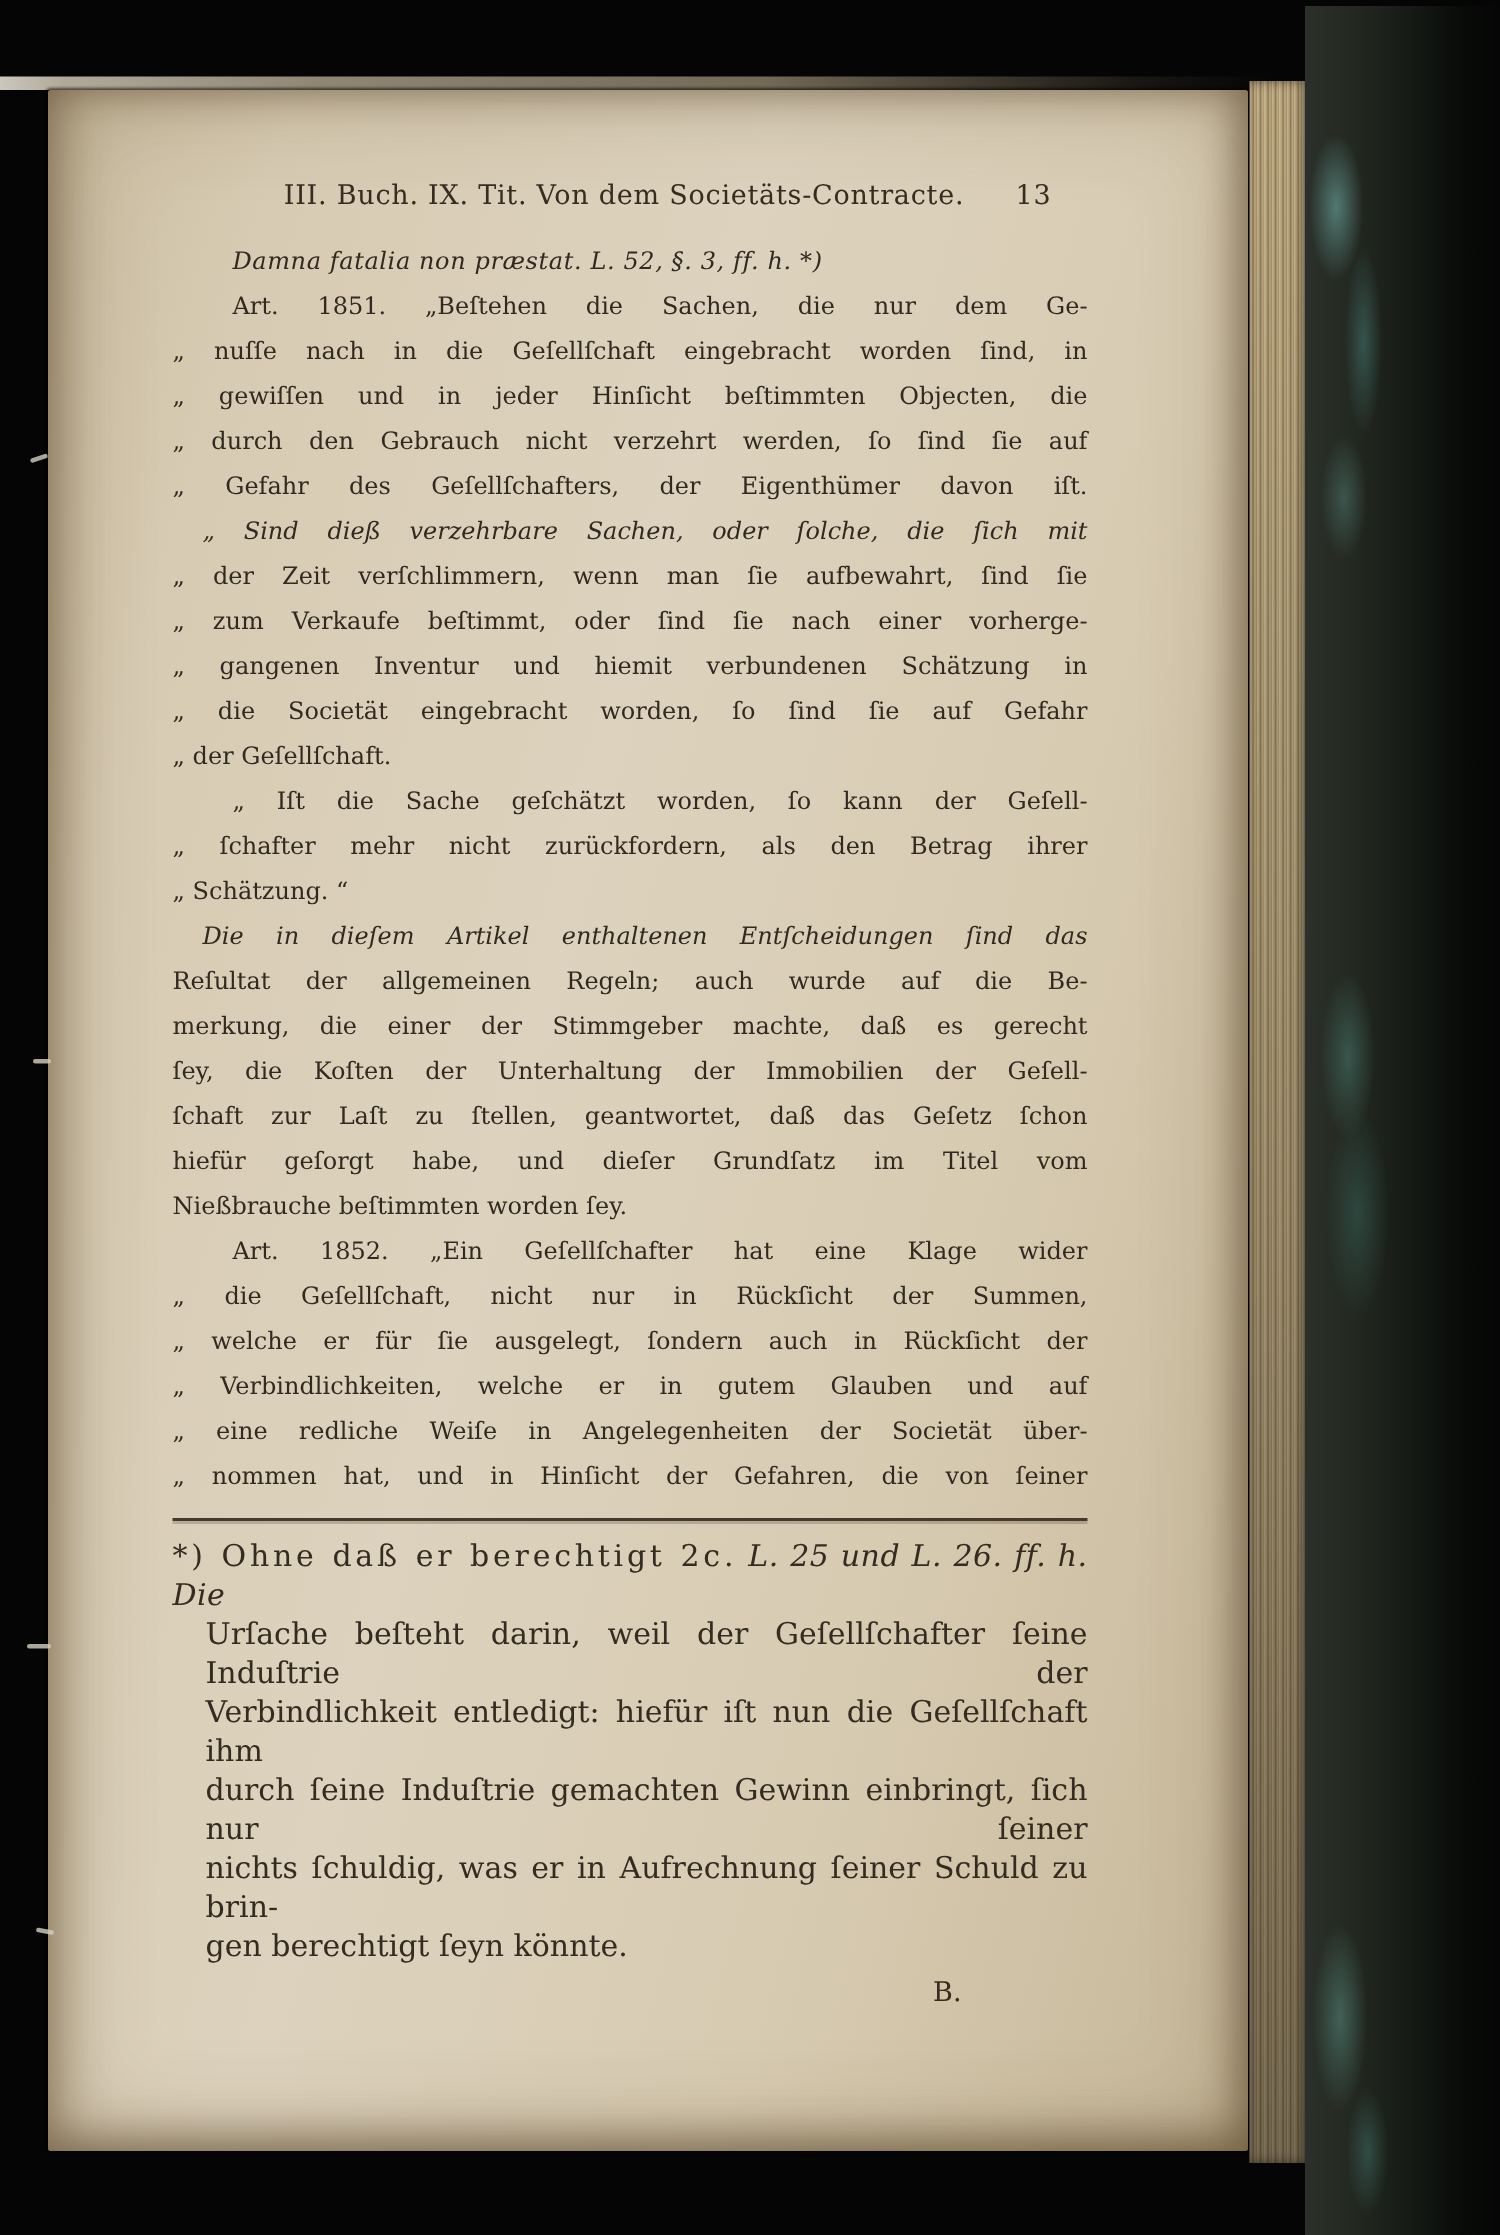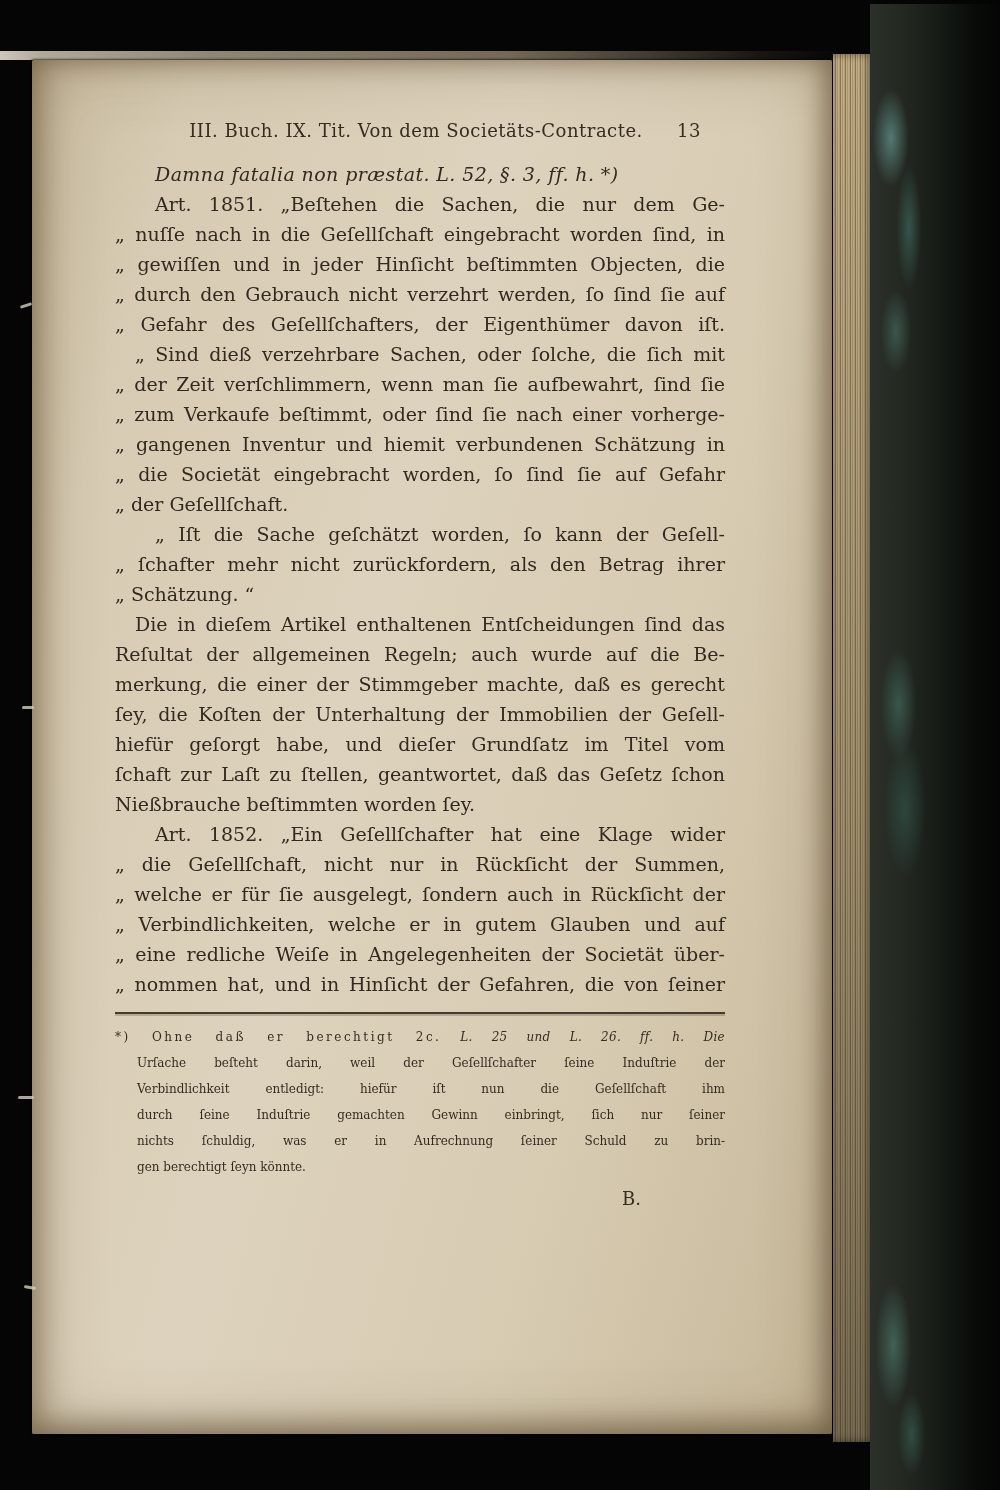--- a/index.html
+++ b/index.html
@@ -61,29 +61,29 @@
     color:#31271d;
   }
   .header{
     position:relative;display:flex;align-items:baseline;
     font-size:18px;letter-spacing:.5px;margin-bottom:18px;color:#372c20;
   }
   .header-title{flex:1;text-align:center;padding-left:40px;}
   .page-num{width:48px;}
 
   .ln{
-    font-size:19px;line-height:30px;white-space:normal;color:#322a20;
+    font-size:16px;line-height:30px;white-space:normal;color:#322a20;
   }
   .j{text-align:justify;text-align-last:justify;}
-  .ind1{text-indent:20px;}
+  .ind1{text-indent:20px;font-style:italic;}
   .ind2{text-indent:40px;}
   .latin{font-style:italic;letter-spacing:.4px;}
 
   .fn-rule{height:2px;background:#453a2c;margin:13px 0 10px 0;box-shadow:0 2px 0 rgba(69,58,44,.25);}
-  .footnote{font-size:12px;line-height:26px;color:#352c21;}
+  .footnote{font-size:20px;line-height:26px;color:#352c21;}
   .fln{}
   .cont{padding-left:22px;}
   .spaced{letter-spacing:2.5px;}
   .it{font-style:italic;letter-spacing:.3px;}
   .signature{font-size:18px;margin-top:8px;text-align:right;padding-right:84px;color:#372c20;}
 </style>
 </head>
 <body>
 
 <div class="scene">
@@ -110,22 +110,22 @@
       <div class="ln j">„ gangenen Inventur und hiemit verbundenen Schätzung in</div>
       <div class="ln j">„ die Societät eingebracht worden, ſo ſind ſie auf Gefahr</div>
       <div class="ln">„ der Geſellſchaft.</div>
       <div class="ln j ind2">„ Iſt die Sache geſchätzt worden, ſo kann der Geſell-</div>
       <div class="ln j">„ ſchafter mehr nicht zurückfordern, als den Betrag ihrer</div>
       <div class="ln">„ Schätzung. “</div>
       <div class="ln j ind1">Die in dieſem Artikel enthaltenen Entſcheidungen ſind das</div>
       <div class="ln j">Reſultat der allgemeinen Regeln; auch wurde auf die Be-</div>
       <div class="ln j">merkung, die einer der Stimmgeber machte, daß es gerecht</div>
       <div class="ln j">ſey, die Koſten der Unterhaltung der Immobilien der Geſell-</div>
+      <div class="ln j">ſchaft zur Laſt zu ſtellen, geantwortet, daß das Geſetz ſchon</div>
       <div class="ln j">hiefür geſorgt habe, und dieſer Grundſatz im Titel vom</div>
-      <div class="ln j">ſchaft zur Laſt zu ſtellen, geantwortet, daß das Geſetz ſchon</div>
       <div class="ln">Nießbrauche beſtimmten worden ſey.</div>
       <div class="ln j ind2">Art. 1852.  „Ein Geſellſchafter hat eine Klage wider</div>
       <div class="ln j">„ die Geſellſchaft, nicht nur in Rückſicht der Summen,</div>
       <div class="ln j">„ welche er für ſie ausgelegt, ſondern auch in Rückſicht der</div>
       <div class="ln j">„ Verbindlichkeiten, welche er in gutem Glauben und auf</div>
       <div class="ln j">„ eine redliche Weiſe in Angelegenheiten der Societät über-</div>
       <div class="ln j">„ nommen hat, und in Hinſicht der Gefahren, die von ſeiner</div>
 
       <div class="fn-rule"></div>
 

